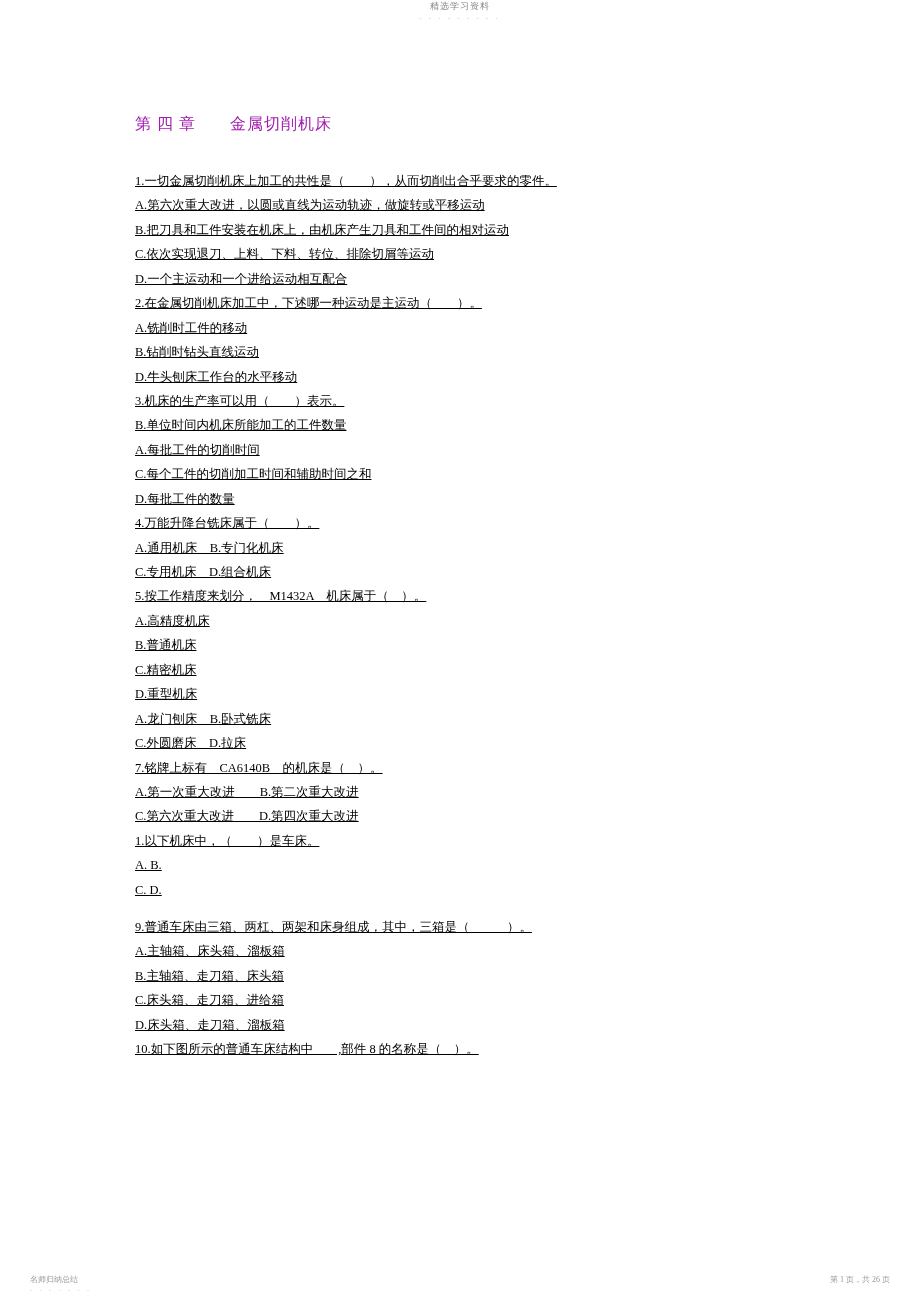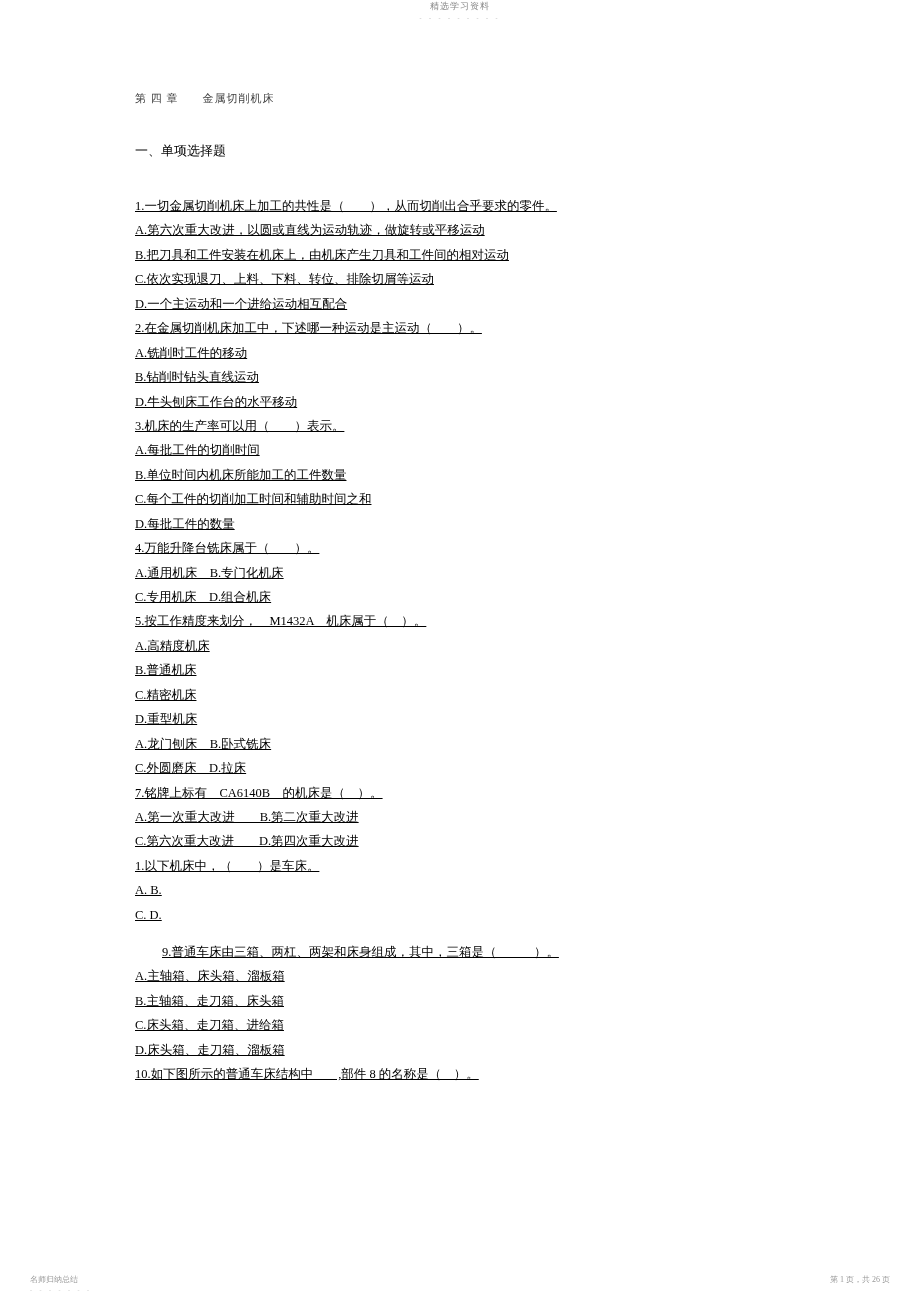--- a/index.html
+++ b/index.html
@@ -24,41 +24,41 @@
       text-align: center;
       font-size: 6px;
       color: #bbb;
       letter-spacing: 3px;
       margin-top: 2px;
     }
     .content {
       padding: 70px 130px 0 135px;
     }
     .chapter-title {
-      font-size: 11px;
-      color: #404040;
+      font-size: 16px;
+      color: #a21caf;
       margin-bottom: 36px;
       letter-spacing: 1px;
+      margin-top: 23px;
     }
     .section-title {
       font-size: 13px;
       color: #000;
       margin-bottom: 36px;
     }
     .line {
       font-size: 12.5px;
       color: #000;
       line-height: 1.7;
       margin-bottom: 3.2px;
       white-space: nowrap;
       text-decoration: underline;
     }
     .gap {
       margin-top: 16px;
-      margin-left: 27px;
     }
     .footer-left {
       position: absolute;
       bottom: 18px;
       left: 30px;
       font-size: 8px;
       color: #999;
     }
     .footer-left-sub {
       position: absolute;
@@ -77,34 +77,33 @@
     }
   </style>
 </head>
 <body>
 
 <div class="page-header">精选学习资料</div>
 <div class="page-header-sub">- - - - - - - - -</div>
 
 <div class="content">
   <div class="chapter-title">第 四 章　　金属切削机床</div>
-  <div class="section-title">一、单项选择题</div>
 
   <div class="line">1.一切金属切削机床上加工的共性是（　　），从而切削出合乎要求的零件。</div>
   <div class="line">A.第六次重大改进，以圆或直线为运动轨迹，做旋转或平移运动</div>
   <div class="line">B.把刀具和工件安装在机床上，由机床产生刀具和工件间的相对运动</div>
   <div class="line">C.依次实现退刀、上料、下料、转位、排除切屑等运动</div>
   <div class="line">D.一个主运动和一个进给运动相互配合</div>
   <div class="line">2.在金属切削机床加工中，下述哪一种运动是主运动（　　）。</div>
   <div class="line">A.铣削时工件的移动</div>
   <div class="line">B.钻削时钻头直线运动</div>
   <div class="line">D.牛头刨床工作台的水平移动</div>
   <div class="line">3.机床的生产率可以用（　　）表示。</div>
+  <div class="line">B.单位时间内机床所能加工的工件数量</div>
   <div class="line">A.每批工件的切削时间</div>
-  <div class="line">B.单位时间内机床所能加工的工件数量</div>
   <div class="line">C.每个工件的切削加工时间和辅助时间之和</div>
   <div class="line">D.每批工件的数量</div>
   <div class="line">4.万能升降台铣床属于（　　）。</div>
   <div class="line">A.通用机床　B.专门化机床</div>
   <div class="line">C.专用机床　D.组合机床</div>
   <div class="line">5.按工作精度来划分，　M1432A　机床属于（　）。</div>
   <div class="line">A.高精度机床</div>
   <div class="line">B.普通机床</div>
   <div class="line">C.精密机床</div>
   <div class="line">D.重型机床</div>

